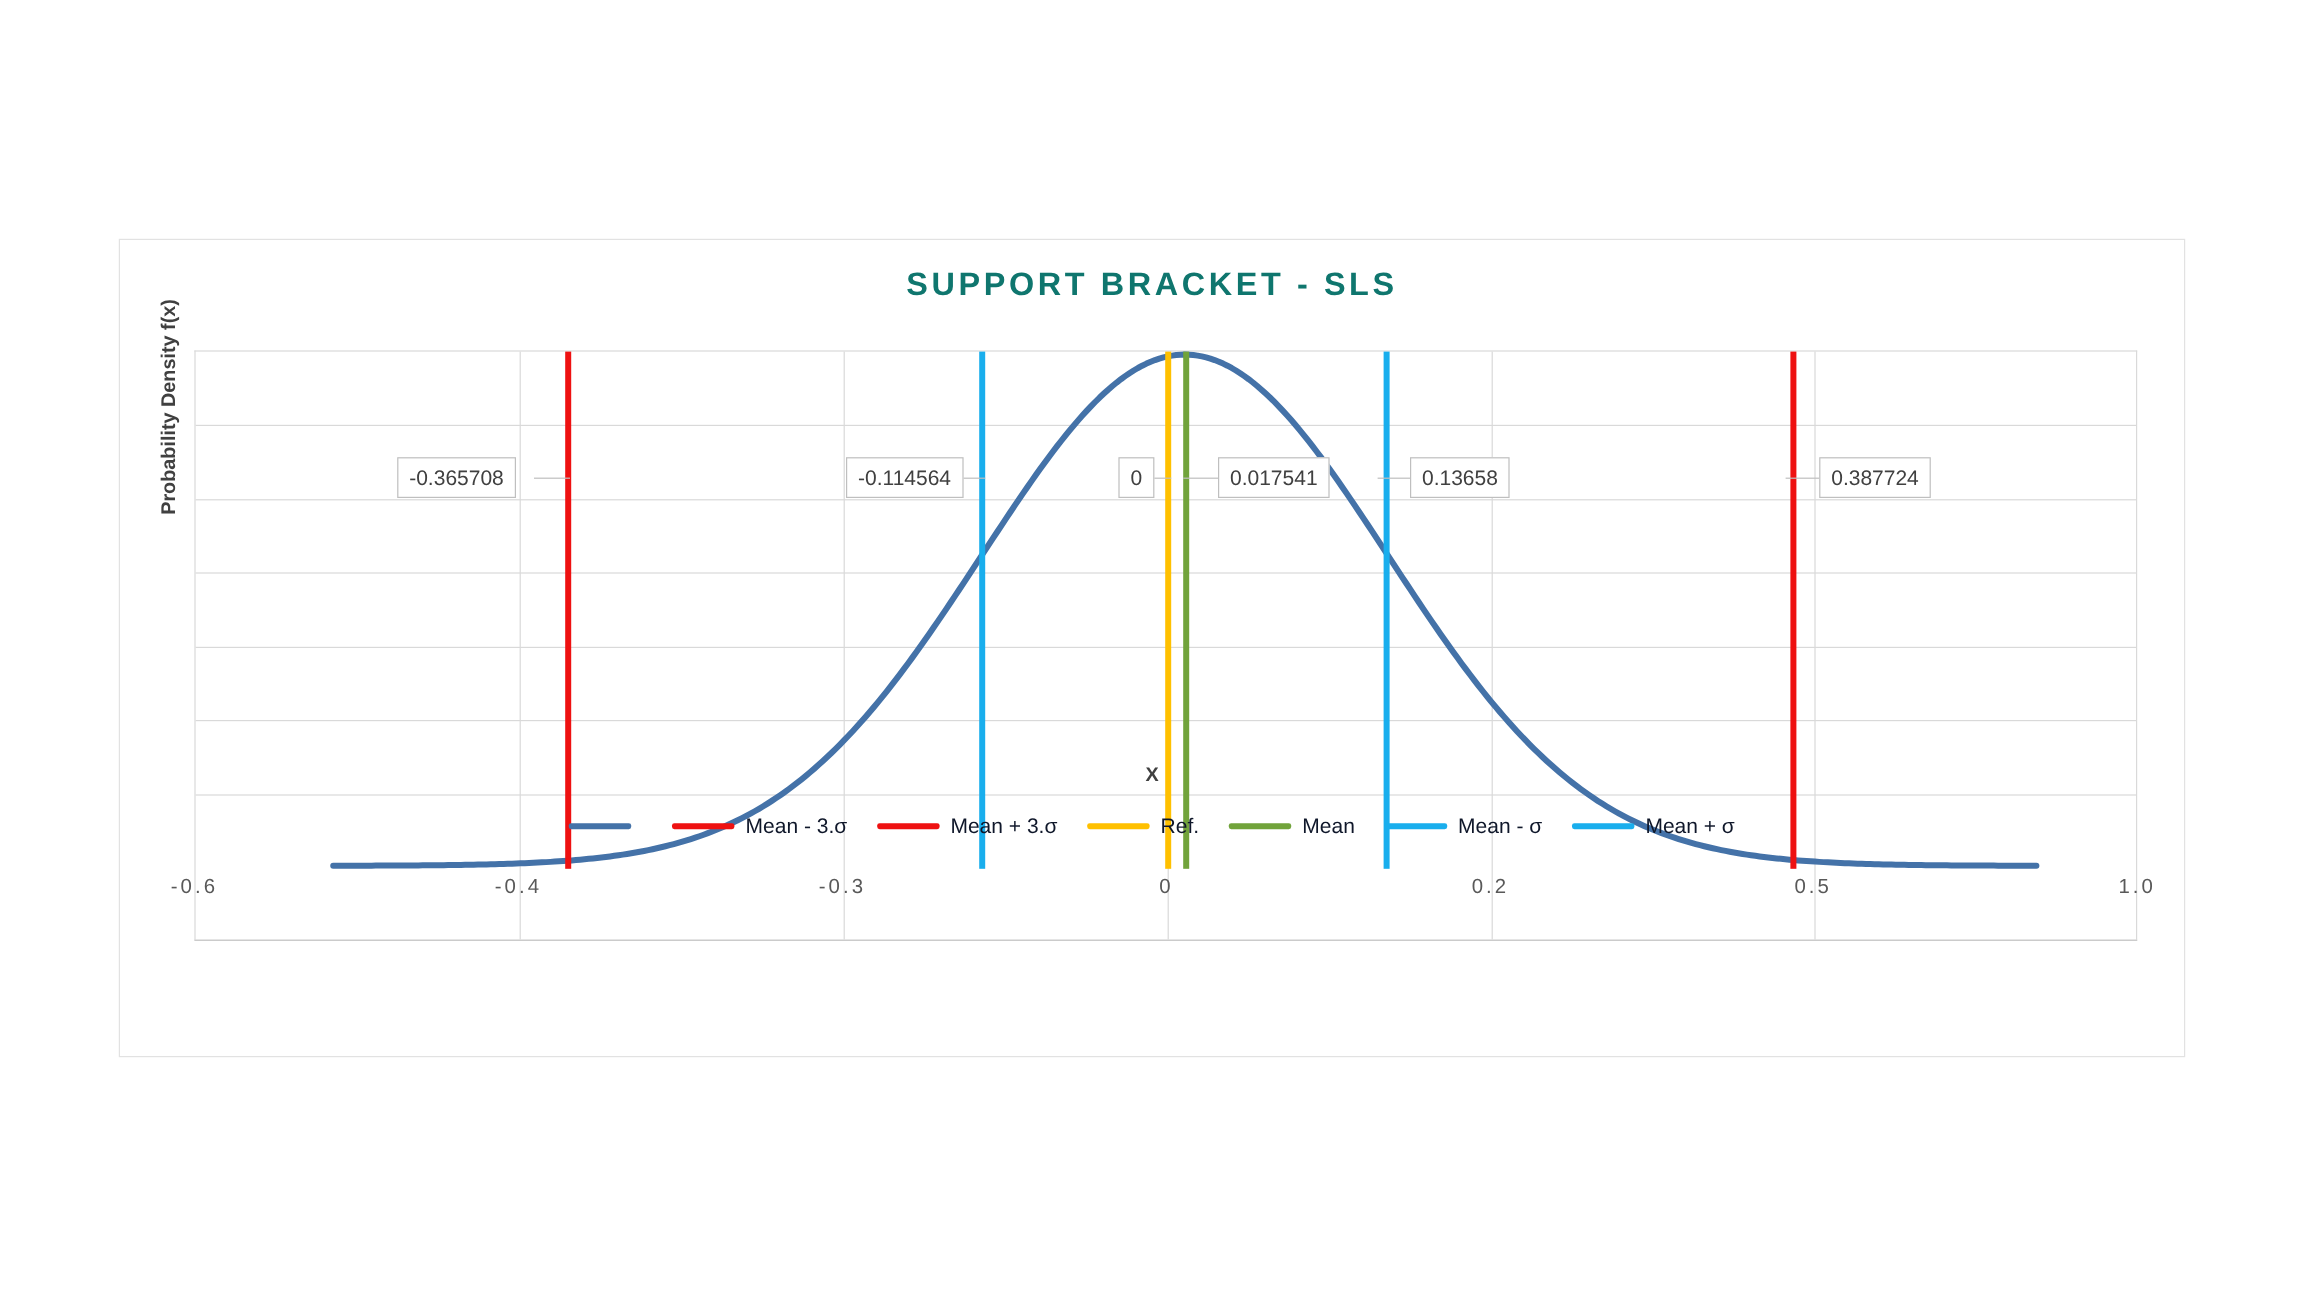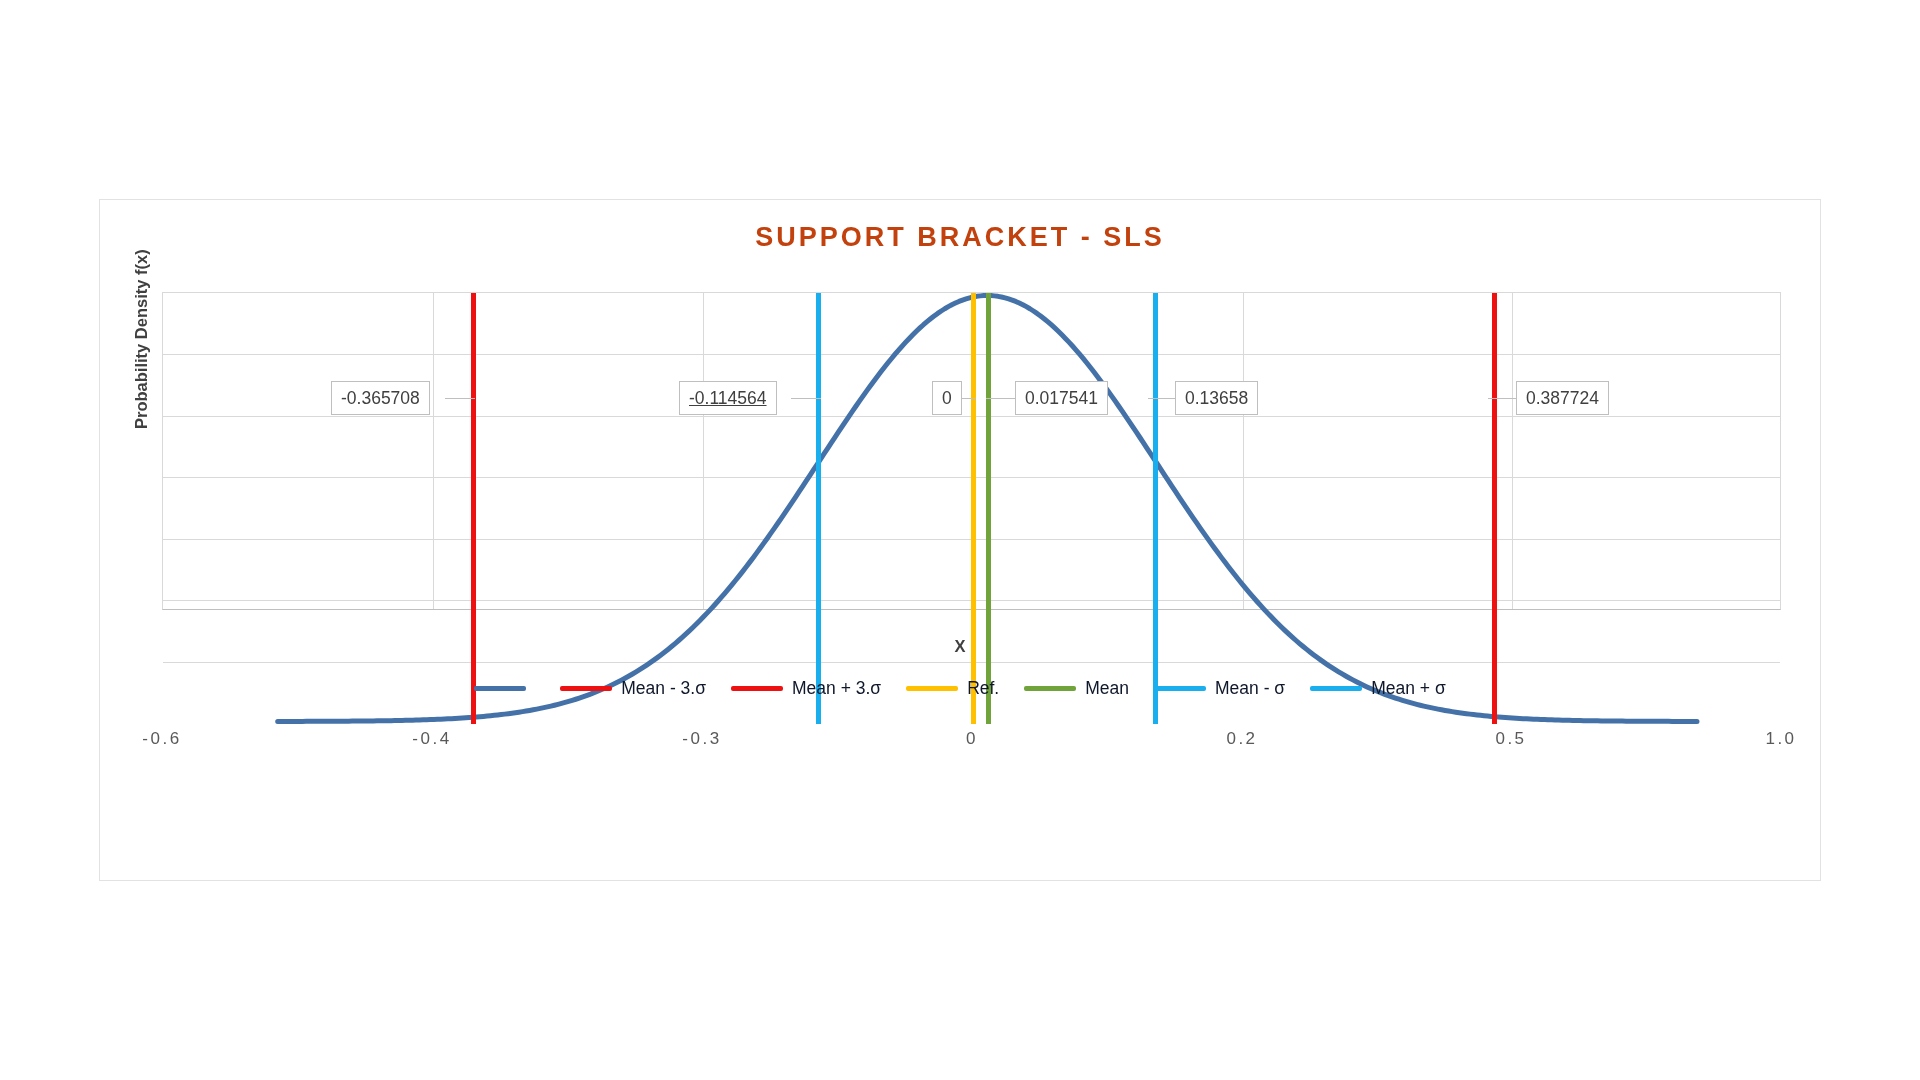--- a/index.html
+++ b/index.html
@@ -36,21 +36,21 @@
   
   .chart-title {
     position: absolute;
     left: 0;
     top: 22px;
     width: 100%;
     text-align: center;
     font-size: 27px;
     font-weight: bold;
     letter-spacing: 3px;
-    color: #c2410c;
+    color: #0f766e;
     white-space: nowrap;
   }
 
   
   .y-axis-title {
     position: absolute;
     left: 32px;
     top: 205px;
     width: 24px;
     height: 24px;
@@ -73,21 +73,21 @@
     font-weight: bold;
     color: #404040;
   }
 
   
   .plot-area {
     position: absolute;
     left: 62px;   
     top: 92px;    
     width: 1619px;  
-    height: 318px;  
+    height: 492px;  
     box-sizing: border-box;
     border: 1px solid #d9d9d9;
     border-bottom-color: #bfbfbf;
     padding-left: 34px;
   }
 
   .gridline-h {
     position: absolute;
     left: 0;
     width: 100%;
@@ -216,21 +216,21 @@
       <div class="vline" style="left:1329px; top:0; height:431px; background:#ee1111;"></div>
 
       <div class="leader" style="left:282px; top:105px; width:30px;"></div>
       <div class="leader" style="left:628px; top:105px; width:30px;"></div>
       <div class="leader" style="left:795px; top:105px; width:18px;"></div>
       <div class="leader" style="left:823px; top:105px; width:30px;"></div>
       <div class="leader" style="left:985px; top:105px; width:28px;"></div>
       <div class="leader" style="left:1325px; top:105px; width:30px;"></div>
 
       <div class="callout" style="left:168px; top:88px;">-0.365708</div>
-      <div class="callout" style="left:516px; top:88px;text-decoration:underline;">-0.114564</div>
+      <div class="callout" style="left:542px; top:88px;">-0.114564</div>
       <div class="callout" style="left:769px; top:88px;">0</div>
       <div class="callout" style="left:852px; top:88px;">0.017541</div>
       <div class="callout" style="left:1012px; top:88px;">0.13658</div>
       <div class="callout" style="left:1353px; top:88px;">0.387724</div>
     </div>
 
     <div class="xtick" style="left:62px;">-0.6</div>
     <div class="xtick" style="left:332px;">-0.4</div>
     <div class="xtick" style="left:602px;">-0.3</div>
     <div class="xtick" style="left:872px;">0</div>

